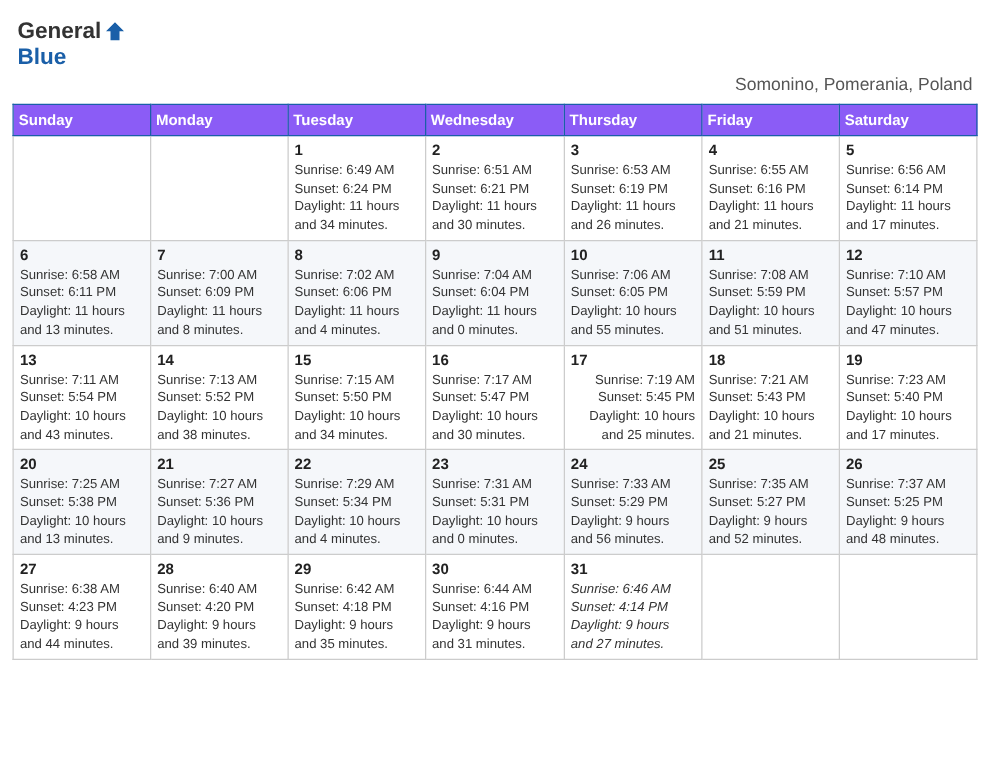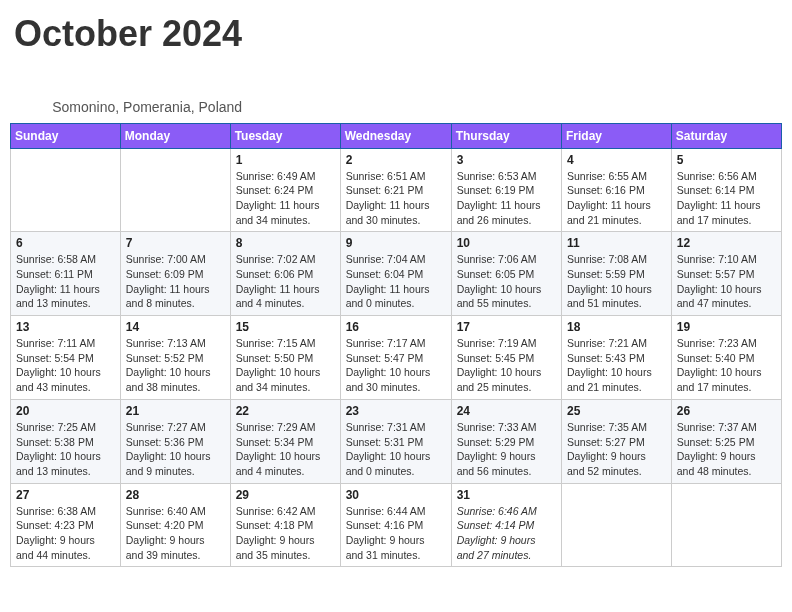--- a/index.html
+++ b/index.html
@@ -92,22 +92,30 @@
       line-height: 1.4;
     }
     .empty-cell {
       background: #fff !important;
     }
   </style>
 </head>
 <body>
 
 <div class="header">
+  <div class="logo">
+    <div class="logo-text">
+      <span class="logo-general">General</span>
+      <svg class="logo-icon" viewBox="0 0 20 20">
+        <polygon points="10,2 18,10 14,10 14,18 6,18 6,10 2,10" fill="#1a5fa8"></polygon>
+      </svg>
+    </div>
+    <span class="logo-blue">Blue</span>
+  </div>
   <div class="title-block">
-    <div class="month-title">October 2024</div>
     <div class="subtitle">Somonino, Pomerania, Poland</div>
   </div>
 </div>
 
 <table class="calendar">
   <thead>
     <tr>
     <th>Sunday</th>
         <th>Monday</th>
         <th>Tuesday</th>
@@ -232,21 +240,21 @@
         </td>
         <td>
           <div class="day-number">16</div>
           <div class="day-info" style="white-space: pre-line;">Sunrise: 7:17 AM
 Sunset: 5:47 PM
 Daylight: 10 hours
 and 30 minutes.</div>
         </td>
         <td>
           <div class="day-number">17</div>
-          <div class="day-info" style="white-space: pre-line;">Sunrise: 7:19 AM
+          <div class="day-info" style="white-space: pre-line; text-align: right;">Sunrise: 7:19 AM
 Sunset: 5:45 PM
 Daylight: 10 hours
 and 25 minutes.</div>
         </td>
         <td>
           <div class="day-number">18</div>
           <div class="day-info" style="white-space: pre-line;">Sunrise: 7:21 AM
 Sunset: 5:43 PM
 Daylight: 10 hours
 and 21 minutes.</div>

